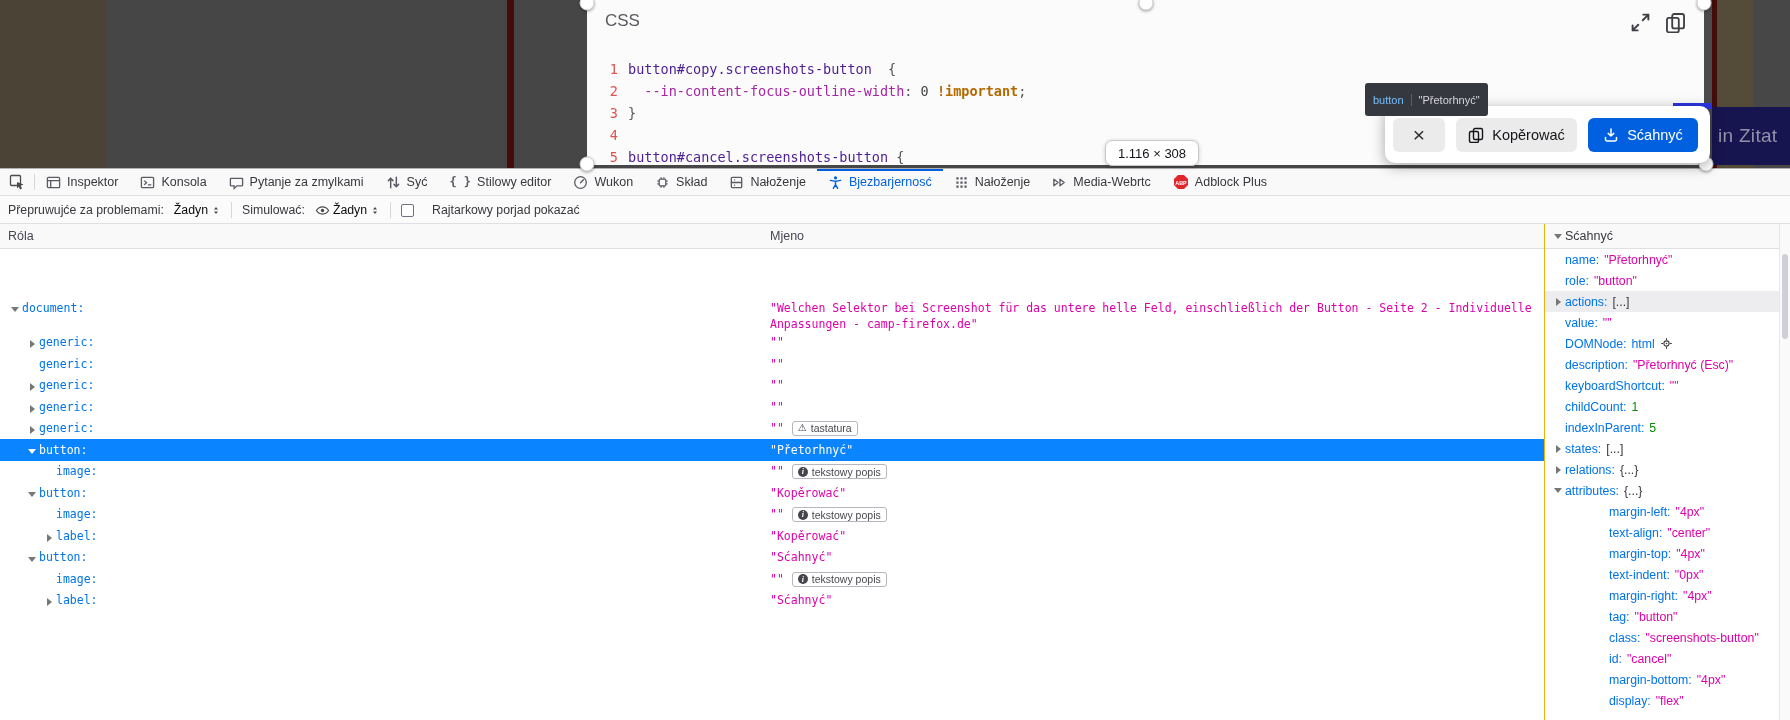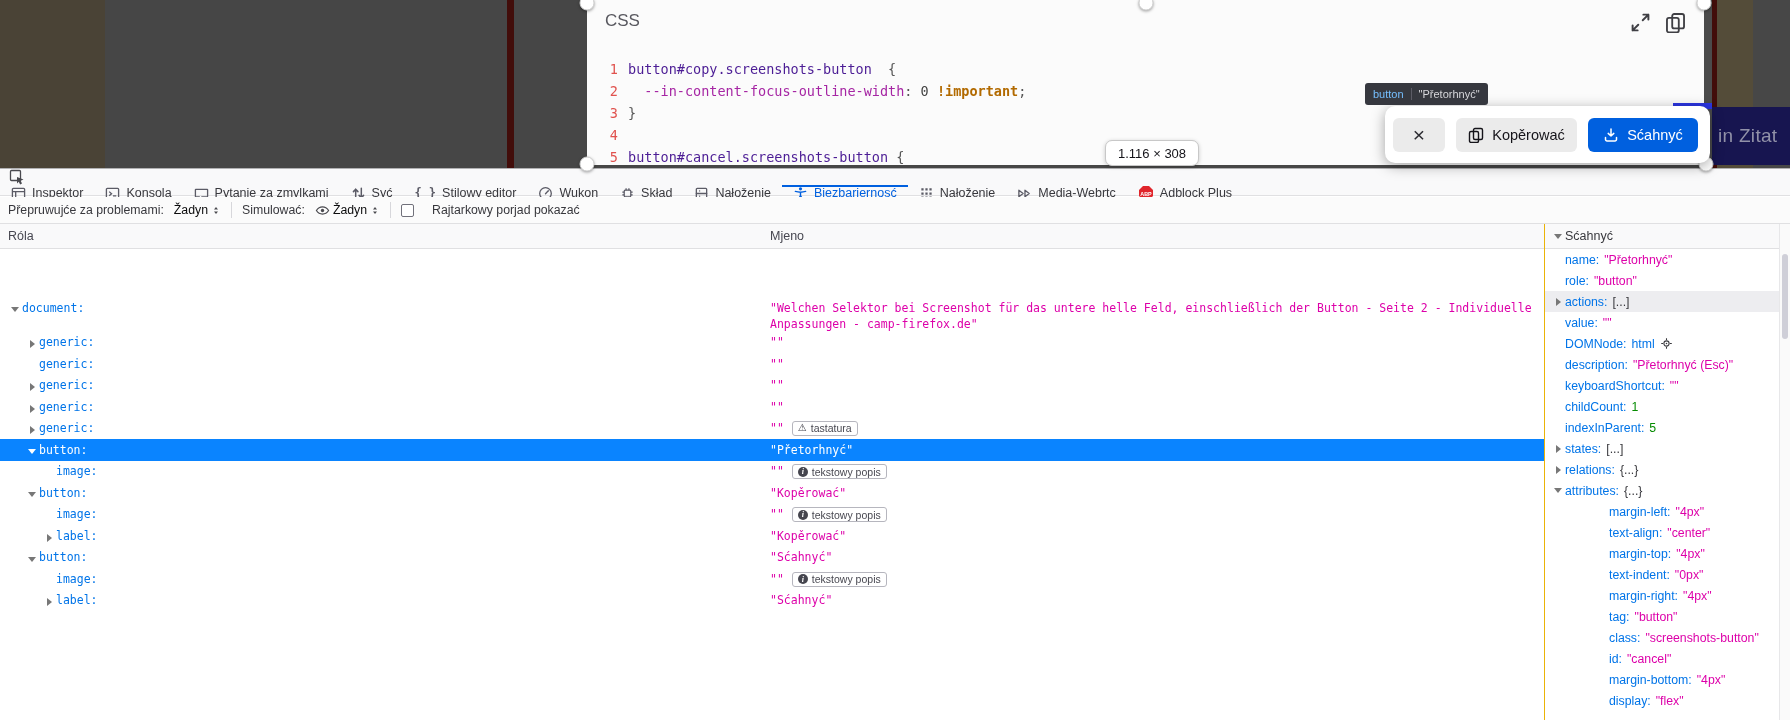--- a/index.html
+++ b/index.html
@@ -33,38 +33,38 @@
   .seg-value { color:#444; }
   .seg-important { color:#b26a00; font-weight:bold; }
 
   .handle { position:absolute; width:15px; height:15px; border-radius:50%; background:#fff;
     border:1px solid #cfcfcf; box-shadow:0 1px 3px rgba(0,0,0,.35); transform:translate(-50%,-50%); z-index:5; }
 
   .size-badge { position:absolute; left:1105px; top:140px; height:26px; padding:0 12px; background:#fff;
     border:1px solid #c8c8c8; border-radius:7px; box-shadow:0 1px 4px rgba(0,0,0,.2);
     display:flex; align-items:center; font-size:13px; color:#15141a; z-index:6; }
 
-  .shot-tooltip { position:absolute; left:1365px; top:83px; height:22px; background:#36383f; border-radius:3px;
+  .shot-tooltip { position:absolute; left:1365px; top:83px; height:33px; background:#36383f; border-radius:3px;
     display:flex; align-items:center; padding:0 8px; gap:7px; font-size:11px; z-index:8; }
   .shot-tooltip .tt-role { color:#75bfff; }
   .shot-tooltip .tt-div { width:1px; height:12px; background:#5c5c66; }
   .shot-tooltip .tt-name { color:#d7d7db; }
 
   .btn-card { position:absolute; left:1385px; top:106px; width:325px; height:57px; background:#fff;
     border-radius:10px; box-shadow:0 3px 14px rgba(0,0,0,.35); z-index:7; display:flex; align-items:center; padding:0 8px; gap:11px; }
   .shot-btn { height:34px; border-radius:6px; display:flex; align-items:center; justify-content:center; gap:8px;
     font-size:14.5px; color:#15141a; cursor:pointer; }
   .shot-btn.gray { background:#ebebeb; }
   .shot-btn.x { width:52px; font-size:21px; font-weight:300; color:#2b2b31; }
   .shot-btn.copy { width:121px; }
   .shot-btn.blue { width:110px; background:#0060df; color:#fff; }
 
   
   .dt-toolbar { position:absolute; left:0; top:168px; width:1790px; height:28px; background:#f9f9fa;
-    border-top:1px solid #b1b1b3; border-bottom:1px solid #e0e0e2; display:flex; align-items:stretch;flex-direction:column; }
+    border-top:1px solid #b1b1b3; border-bottom:1px solid #e0e0e2; display:flex; align-items:stretch; }
   .pick-btn { display:flex; align-items:center; padding:0 9px; color:#4a4a4f; }
   .tb-sep { width:1px; height:16px; background:#d7d7db; align-self:center; }
   .dt-tab { display:flex; align-items:center; gap:6px; padding:0 11px; font-size:12.5px; color:#38383d; cursor:pointer; position:relative; }
   .dt-tab .icon { display:flex; color:#5b5b66; }
   .dt-tab.active { color:#0060df; box-shadow:inset 0 2px 0 #0060df; }
   .dt-tab.active .icon { color:#0060df; }
   .icon svg { display:block; }
   .brace-icon { font-family:"DejaVu Sans Mono", monospace; font-size:12px; font-weight:bold; }
 
   

